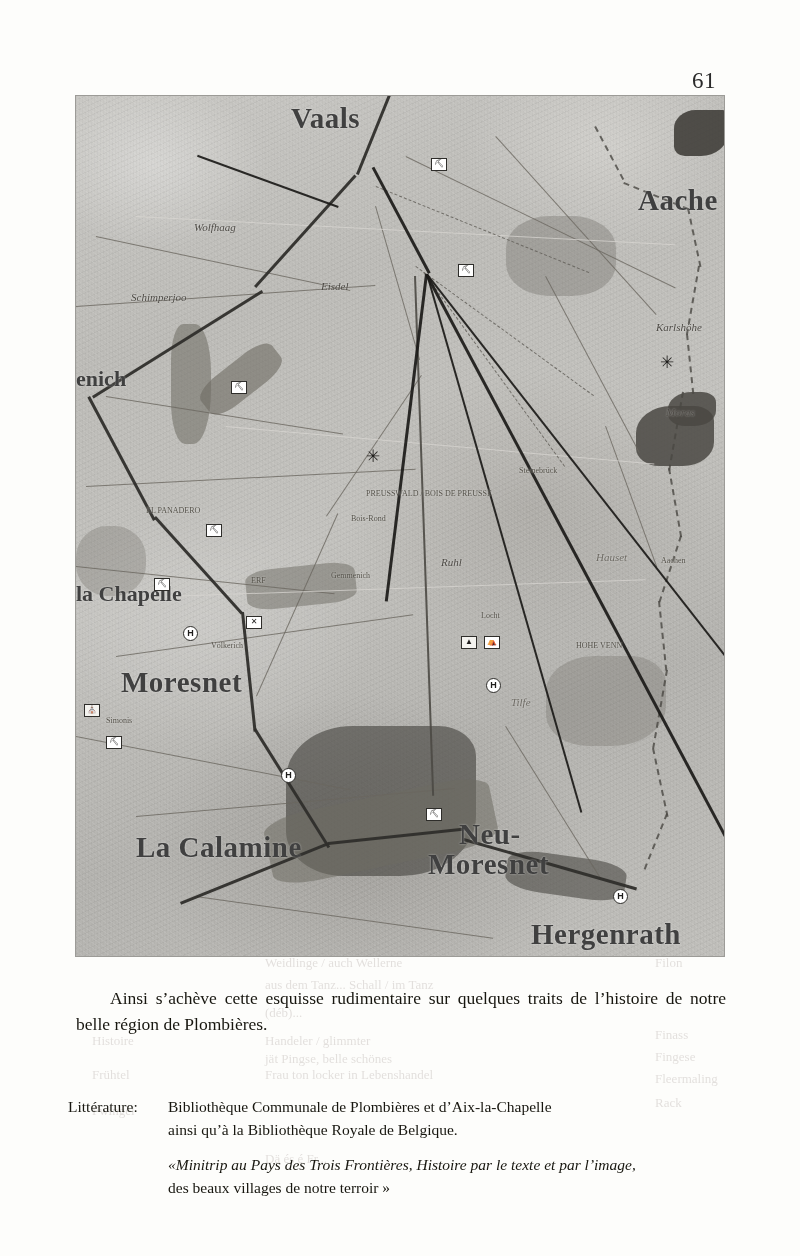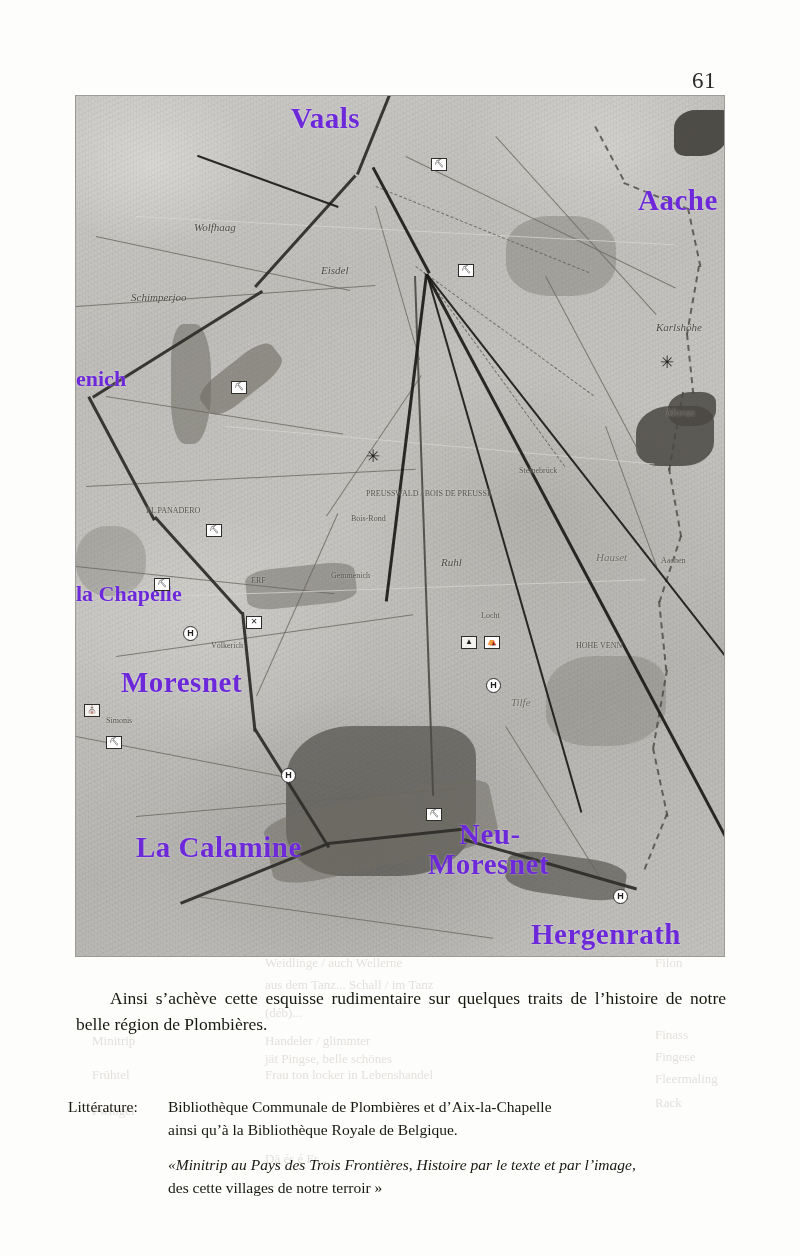--- a/index.html
+++ b/index.html
@@ -116,21 +116,21 @@
     background: none;
     border-top: 2px dashed #4a4843;
     height: 0;
   }
   .line.light { background: #d8d6d1; opacity: 0.75; }
 
   
   .label {
     position: absolute;
     font-family: "Liberation Serif", serif;
-    color: #6d28d9;
+    color: #404040;
     white-space: nowrap;
     text-shadow: 0 0 2px rgba(255,255,255,0.55);
   }
   .label.big   { font-size: 29px; font-weight: bold; letter-spacing: 0.5px; }
   .label.mid   { font-size: 22px; font-weight: bold; }
   .label.small { font-size: 11px; font-style: italic; color: #4d4a45; font-weight: normal; }
   .label.tiny  { font-size: 8px; color: #545149; }
   .label.faint { color: #6d6a63; }
 
   
@@ -207,21 +207,21 @@
 <div class="page">
 
   <div class="page-number">61</div>
 
   <div class="ghost-layer">
     <div class="ghost-row ghost-col-m" style="top:0px">Weidlinge / auch Wellerne</div>
     <div class="ghost-row ghost-col-m" style="top:22px">aus dem Tanz...  Schall / im Tanz</div>
     <div class="ghost-row ghost-col-r" style="top:0px">Filon</div>
     <div class="ghost-row ghost-col-m" style="top:50px">(déb)...</div>
     <div class="ghost-row ghost-col-r" style="top:72px">Finass</div>
-    <div class="ghost-row ghost-col-l" style="top:78px">Minitrip</div>
+    <div class="ghost-row ghost-col-l" style="top:78px">Histoire</div>
     <div class="ghost-row ghost-col-m" style="top:78px">Handeler / glimmter</div>
     <div class="ghost-row ghost-col-r" style="top:94px">Fingese</div>
     <div class="ghost-row ghost-col-m" style="top:96px">jät Pingse, belle schönes</div>
     <div class="ghost-row ghost-col-l" style="top:112px">Frühtel</div>
     <div class="ghost-row ghost-col-m" style="top:112px">Frau ton locker in Lebenshandel</div>
     <div class="ghost-row ghost-col-r" style="top:116px">Fleermaling</div>
     <div class="ghost-row ghost-col-l" style="top:148px">Fwingel</div>
     <div class="ghost-row ghost-col-r" style="top:140px">Rack</div>
     <div class="ghost-row ghost-col-m" style="top:196px">Dä és é Fr...</div>
   </div>
@@ -303,21 +303,21 @@
       <div class="label big" style="left:215px; top:6px;">Vaals</div>
       <div class="label big" style="left:562px; top:88px;">Aache</div>
       <div class="label mid" style="left:0px;   top:270px;">enich</div>
       <div class="label mid" style="left:0px;   top:485px;">la Chapelle</div>
       <div class="label big" style="left:45px;  top:570px;">Moresnet</div>
       <div class="label big" style="left:60px;  top:735px;">La Calamine</div>
       <div class="label big" style="left:383px; top:722px;">Neu-</div>
       <div class="label big" style="left:352px; top:752px;">Moresnet</div>
       <div class="label big" style="left:455px; top:822px;">Hergenrath</div>
       <div class="label small" style="left:118px; top:125px;font-style:italic;">Wolfhaag</div>
-      <div class="label small" style="left:245px; top:168px;">Eisdel</div>
+      <div class="label small" style="left:245px; top:184px;">Eisdel</div>
       <div class="label small" style="left:55px;  top:195px;">Schimperjoo</div>
       <div class="label small" style="left:580px; top:225px;">Karlshöhe</div>
       <div class="label small" style="left:590px; top:310px;">Moras</div>
       <div class="label tiny" style="left:290px; top:345px;margin-top:48px;">PREUSSWALD / BOIS DE PREUSSE</div>
       <div class="label tiny" style="left:430px; top:370px;margin-left:13px;">Steinebrück</div>
       <div class="label tiny" style="left:70px;  top:410px;">EL PANADERO</div>
       <div class="label tiny" style="left:275px; top:418px;">Bois-Rond</div>
       <div class="label small" style="left:365px; top:460px;">Ruhl</div>
       <div class="label small faint" style="left:520px; top:455px;">Hauset</div>
       <div class="label tiny" style="left:255px; top:475px;text-align:center;">Gemmenich</div>
@@ -350,17 +350,17 @@
   </div>
 
   <div class="body-text"><span class="indent"></span><span>Ainsi s’achève cette esquisse rudimentaire sur quelques traits de l’histoire de notre belle région de Plombières.</span></div>
 
   <div class="lit">
     <div class="lit-label">Littérature:</div>
     <div class="lit-lines">
       <div>Bibliothèque Communale de Plombières et d’Aix-la-Chapelle</div>
       <div>ainsi qu’à la Bibliothèque Royale de Belgique.</div>
       <div class="lit-quote">«Minitrip au Pays des Trois Frontières, Histoire par le texte et par l’image,</div>
-      <div>des cette villages de notre terroir »</div>
+      <div>des beaux villages de notre terroir »</div>
     </div>
   </div>
 
 </div>
 
 </body></html>

